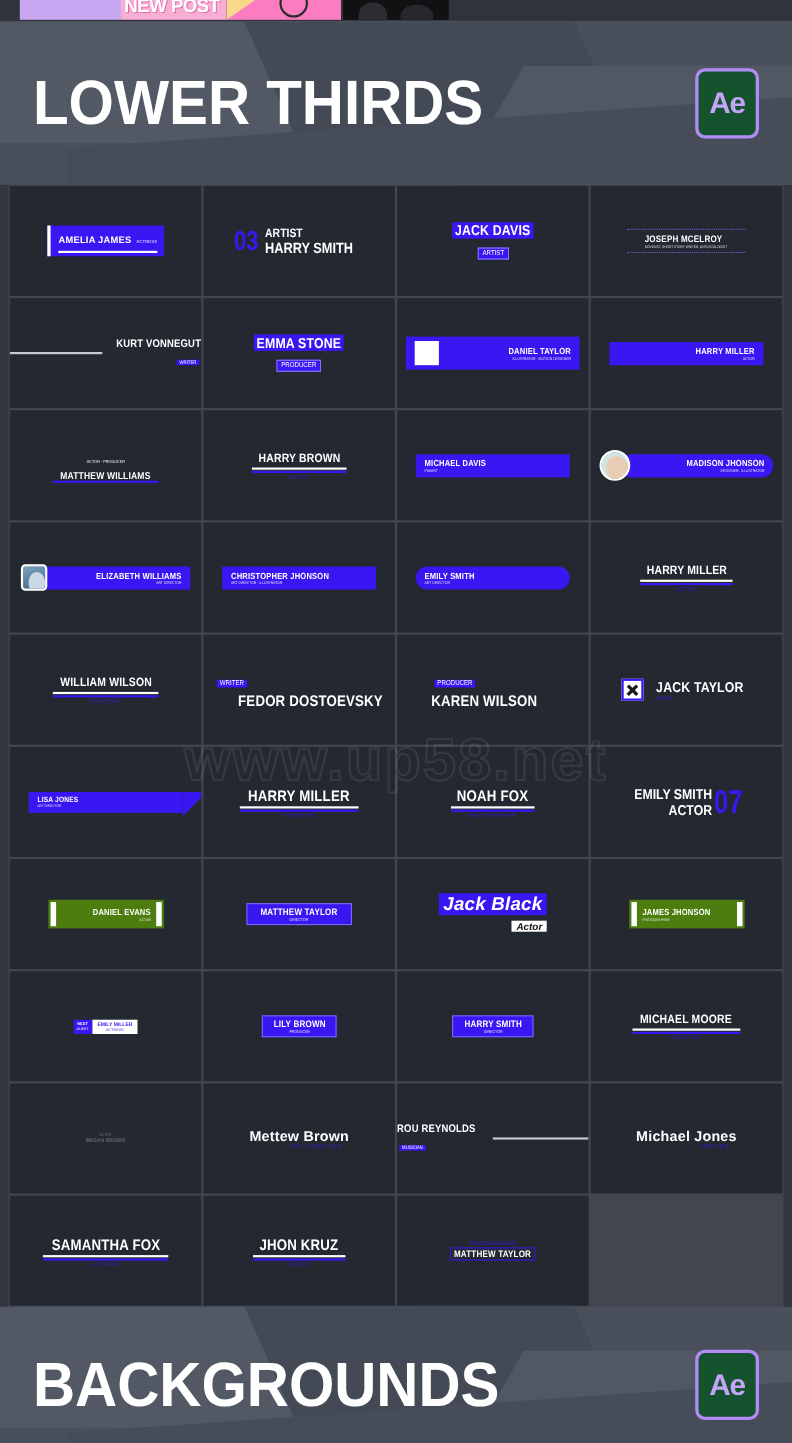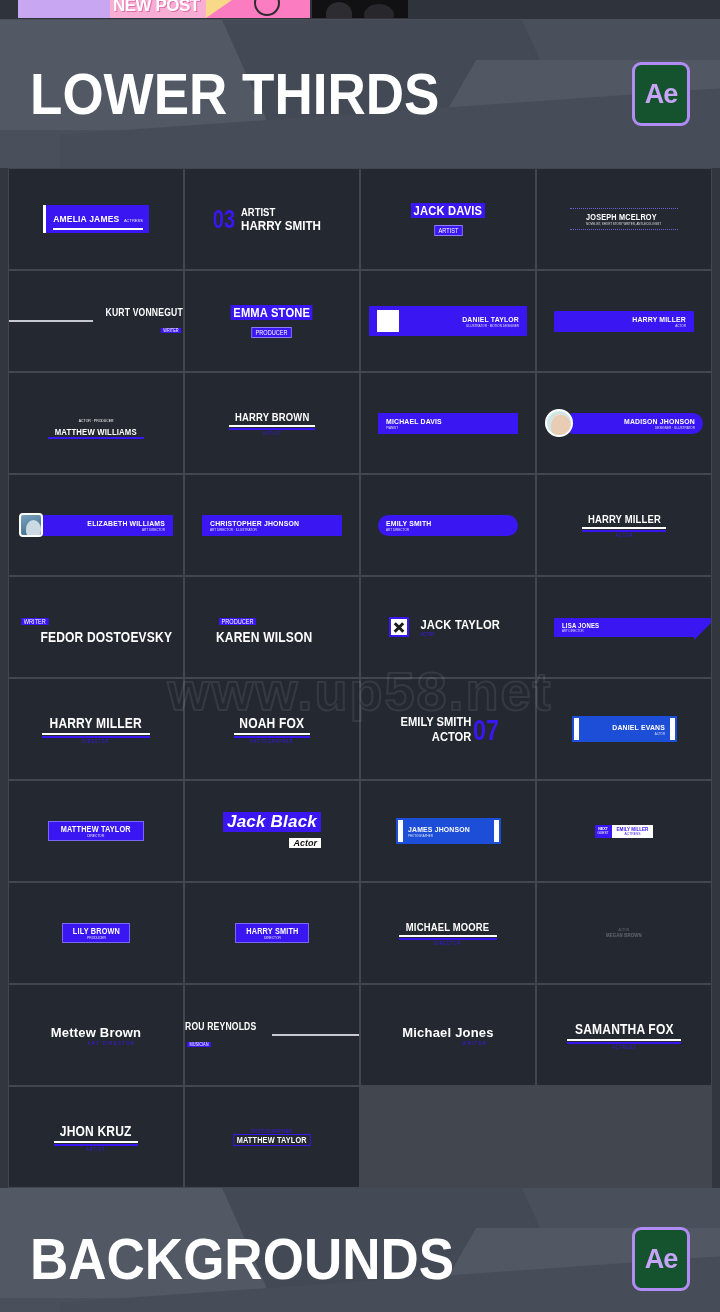--- a/index.html
+++ b/index.html
@@ -194,21 +194,21 @@
   .arrowbar .nm { font-size:7px; display:block; }
   .arrowbar .sub { font-size:3.4px; display:block; opacity:.85; }
 
   .bignum { display:flex; align-items:center; gap:2px; }
   .bignum .tt { text-align:right; }
   .bignum .r1 { color:#fff; font-size:13px; font-weight:bold; display:block; transform:scaleX(0.86); transform-origin:right;}
   .bignum .r2 { color:#fff; font-size:13px; font-weight:bold; display:block; transform:scaleX(0.86); transform-origin:right;}
   .bignum .nn { color:#3a17f2; font-size:30px; font-weight:bold; line-height:.9;
                 transform:scaleX(0.78); transform-origin:left; }
 
-  .capsbar { background:#1d4ed8; display:flex; align-items:center; padding:2px; width:105px; }
+  .capsbar { background:#4d7c0f; display:flex; align-items:center; padding:2px; width:105px; }
   .capsbar .edge { width:5px; height:22px; background:#fff; flex:0 0 auto; }
   .capsbar .mid { flex:1; text-align:right; padding:0 5px; }
   .capsbar .nm { font-size:8px; display:block; }
   .capsbar .sub { font-size:3.4px; display:block; opacity:.85; }
   .capsbar.leftal .mid { text-align:left; }
 
   .ital { text-align:right; }
   .ital .nm { background:#3a17f2; font-style:italic; font-size:17px; padding:0 4px;
               display:inline-block; transform:scaleX(1); }
   .ital .sub { background:#fff; color:#111; font-style:italic; font-size:9px; font-weight:bold;
@@ -398,20 +398,28 @@
         </div>
         <div class="cell">
           <div class="lt plain">
       <span class="nm">HARRY MILLER</span>
       <div class="ul"></div>
       <div class="ul2"></div>
       <span class="sub">ACTOR</span>
           </div>
         </div>
         <div class="cell">
+          <div class="lt plain">
+      <span class="nm">WILLIAM WILSON</span>
+      <div class="ul"></div>
+      <div class="ul2"></div>
+      <span class="sub">DIRECTOR</span>
+          </div>
+        </div>
+        <div class="cell">
           <div class="lt tagabove">
       <span class="tagline"><span class="sub">WRITER</span></span>
       <span class="nm" style="transform-origin:right">FEDOR DOSTOEVSKY</span>
           </div>
         </div>
         <div class="cell">
           <div class="lt tagabove" style="text-align:left">
       <span class="tagline"><span class="sub">PRODUCER</span></span>
       <span class="nm" style="transform-origin:left">KAREN WILSON</span>
           </div>

